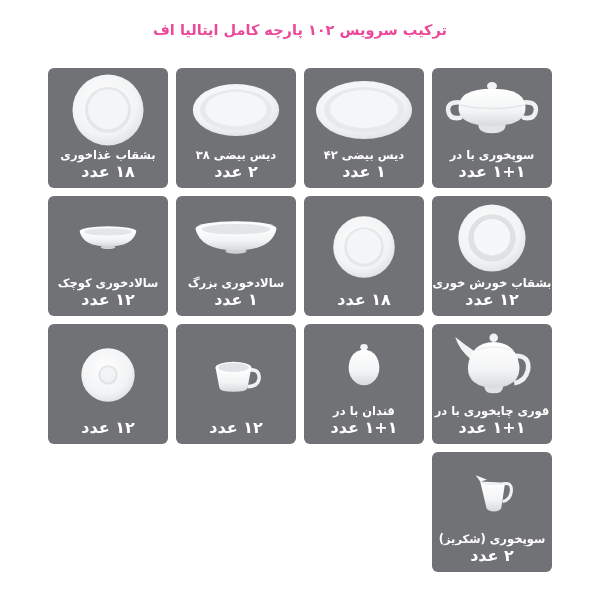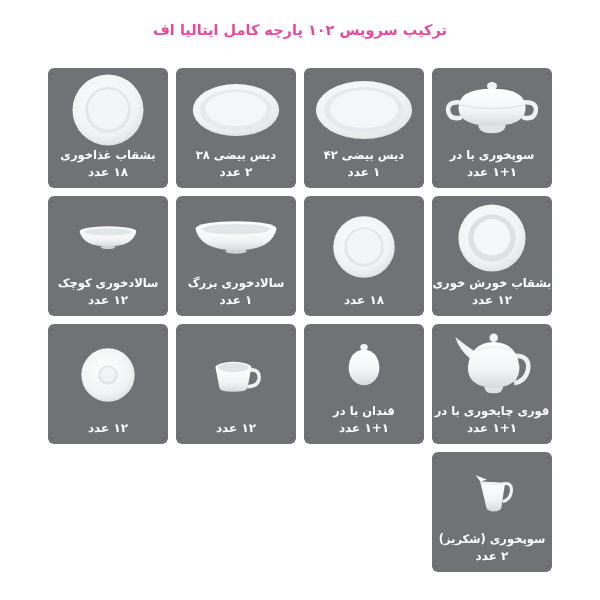--- a/index.html
+++ b/index.html
@@ -61,21 +61,21 @@
     font-weight: bold;
     font-size: 11.5px;
     line-height: 17px;
     white-space: nowrap;
   }
   .cnt {
     direction: rtl;
     text-align: left;
     color: #ffffff;
     font-weight: bold;
-    font-size: 12px;
+    font-size: 16px;
     line-height: 16px;
     white-space: nowrap;
   }
   .defs-svg { position: absolute; width: 0; height: 0; overflow: hidden; }
 </style>
 </head>
 <body>
 
 <svg class="defs-svg" xmlns="http://www.w3.org/2000/svg" aria-hidden="true">
   <defs>

